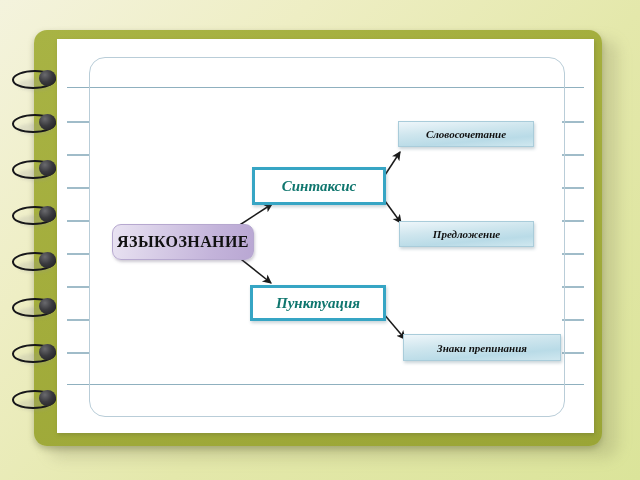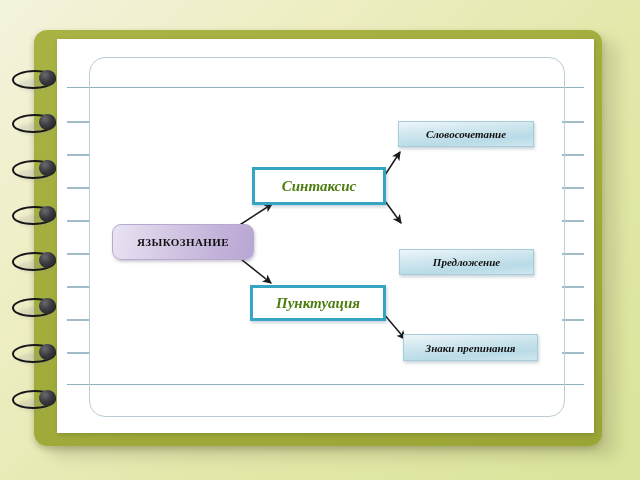--- a/index.html
+++ b/index.html
@@ -127,36 +127,36 @@
   }
 
   
   .node-root {
     border-radius: 9px;
     background: linear-gradient(100deg, #e9e3f2 0%, #d6cbe6 35%, #c3b3da 72%, #b9a7d3 100%);
     border: 1px solid #b6a8cf;
     box-shadow: 1px 2px 3px rgba(90,80,110,0.30);
     font-family: "Liberation Serif", serif;
     font-weight: bold;
-    font-size: 11px;
+    font-size: 16px;
     letter-spacing: .4px;
     color: #111;
     text-align: right;
   }
 
   
   .node-mid {
     background: #ffffff;
     border: 3px solid #36a5c4;
     box-shadow: 1px 2px 3px rgba(60,100,120,0.28);
     font-family: "Liberation Serif", serif;
     font-weight: bold;
     font-style: italic;
     font-size: 15px;
-    color: #4d7c0f;
+    color: #0f766e;
   }
 
   
   .node-leaf {
     background: linear-gradient(175deg, #eef6fa 0%, #cfe6ee 38%, #b9dbe7 72%, #cfe7ef 100%);
     border: 1px solid #a9ccda;
     box-shadow: 1px 2px 3px rgba(60,100,120,0.28);
     font-family: "Liberation Serif", serif;
     font-weight: bold;
     font-style: italic;
@@ -280,22 +280,22 @@
     </div>
 
     <div class="node node-leaf" style="left:398px; top:121px; width:136px; height:26px;">
       <span>Словосочетание</span>
     </div>
 
     <div class="node node-mid" style="left:250px; top:285px; width:136px; height:36px;">
       <span>Пунктуация</span>
     </div>
 
-    <div class="node node-leaf" style="left:399px; top:221px; width:135px; height:26px;margin-top:28px;">
+    <div class="node node-leaf" style="left:399px; top:221px; width:135px; height:26px;">
       <span>Предложение</span>
     </div>
 
-    <div class="node node-leaf" style="left:403px; top:334px; width:135px; height:27px;">
+    <div class="node node-leaf" style="left:403px; top:334px; width:158px; height:27px;">
       <span>Знаки препинания</span>
     </div>
 
   </div>
 </div>
 
 </body></html>

